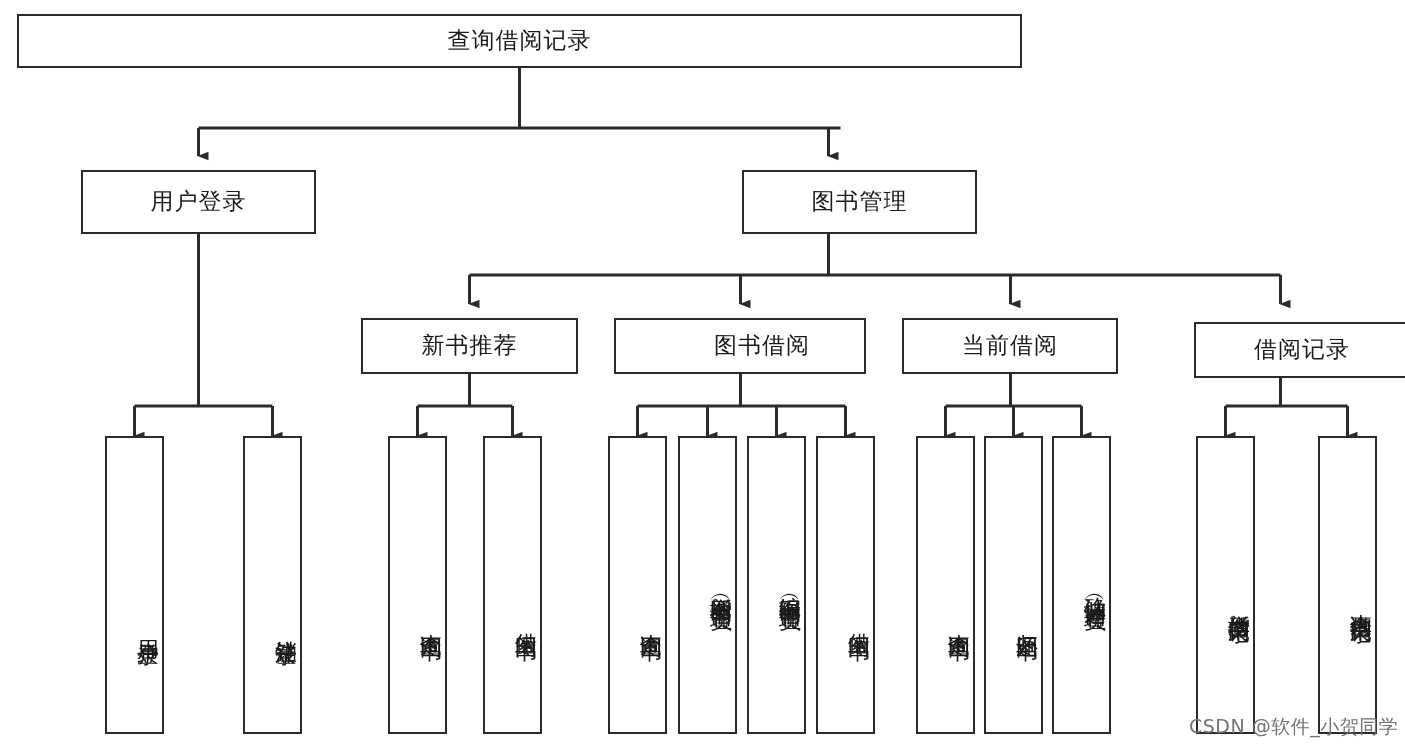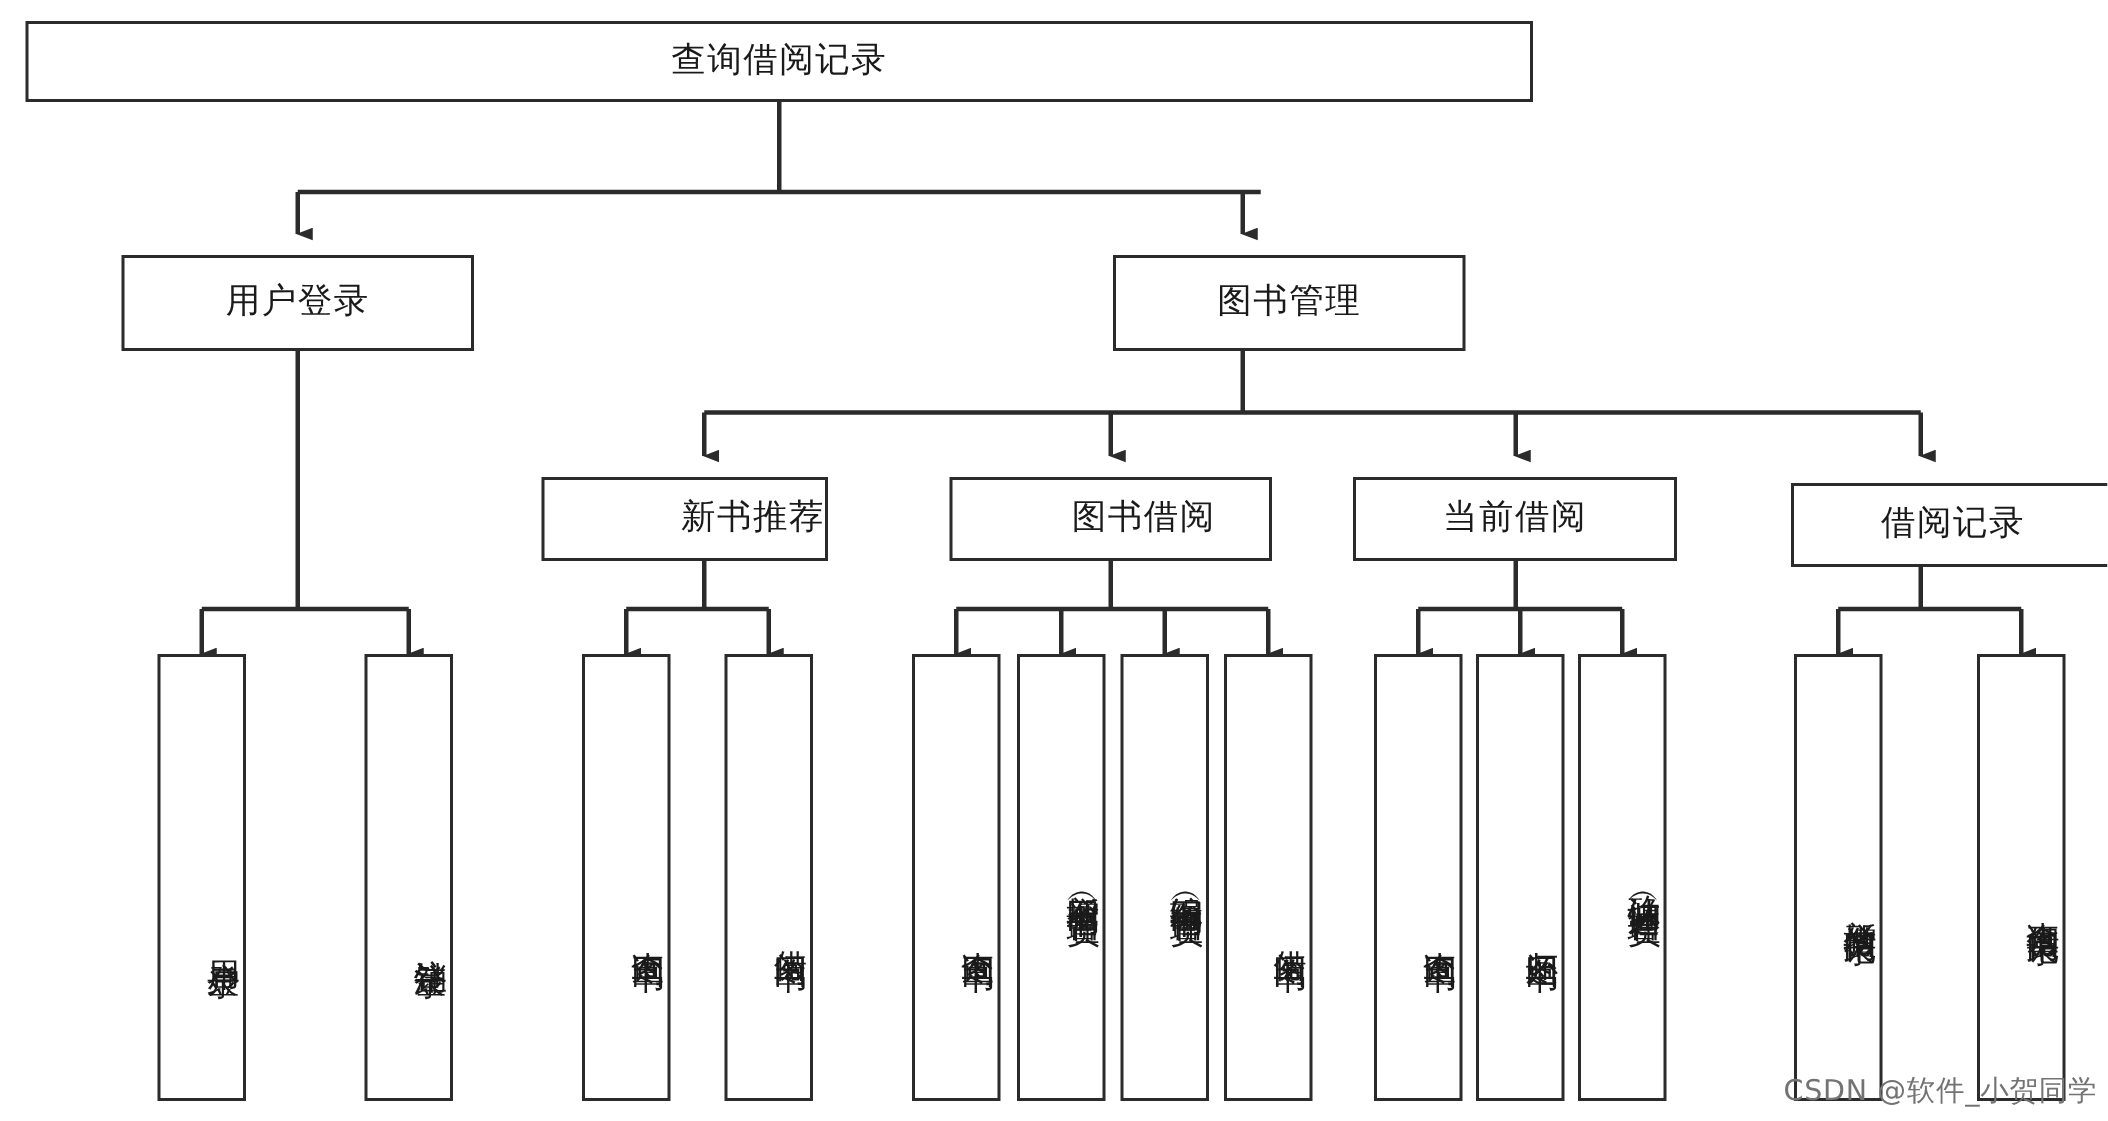--- a/index.html
+++ b/index.html
@@ -124,24 +124,24 @@
     <span>查询借阅记录</span>
   </div>
 
   <div class="node horiz" style="left:81px; top:170px; width:235px; height:64px;">
     <span>用户登录</span>
   </div>
   <div class="node horiz" style="left:711px; top:170px; width:235px; height:64px;margin-left:31px;">
     <span>图书管理</span>
   </div>
 
-  <div class="node horiz" style="left:361px; top:318px; width:191px; height:56px;justify-content:flex-end;">
+  <div class="node horiz" style="left:361px; top:318px; width:217px; height:56px;">
     <span>新书推荐</span>
   </div>
-  <div class="node horiz" style="left:633px; top:318px; width:215px; height:56px;padding-left:44px;">
+  <div class="node horiz" style="left:614px; top:318px; width:252px; height:56px;padding-left:44px;">
     <span>图书借阅</span>
   </div>
   <div class="node horiz" style="left:902px; top:318px; width:216px; height:56px;text-align:center;">
     <span>当前借阅</span>
   </div>
   <div class="node horiz" style="left:1172px; top:322px; width:216px; height:56px;margin-left:22px;">
     <span>借阅记录</span>
   </div>
 
   <div class="node vert" style="left:105px; top:436px; width:59px; height:298px; padding-top:82px;">

